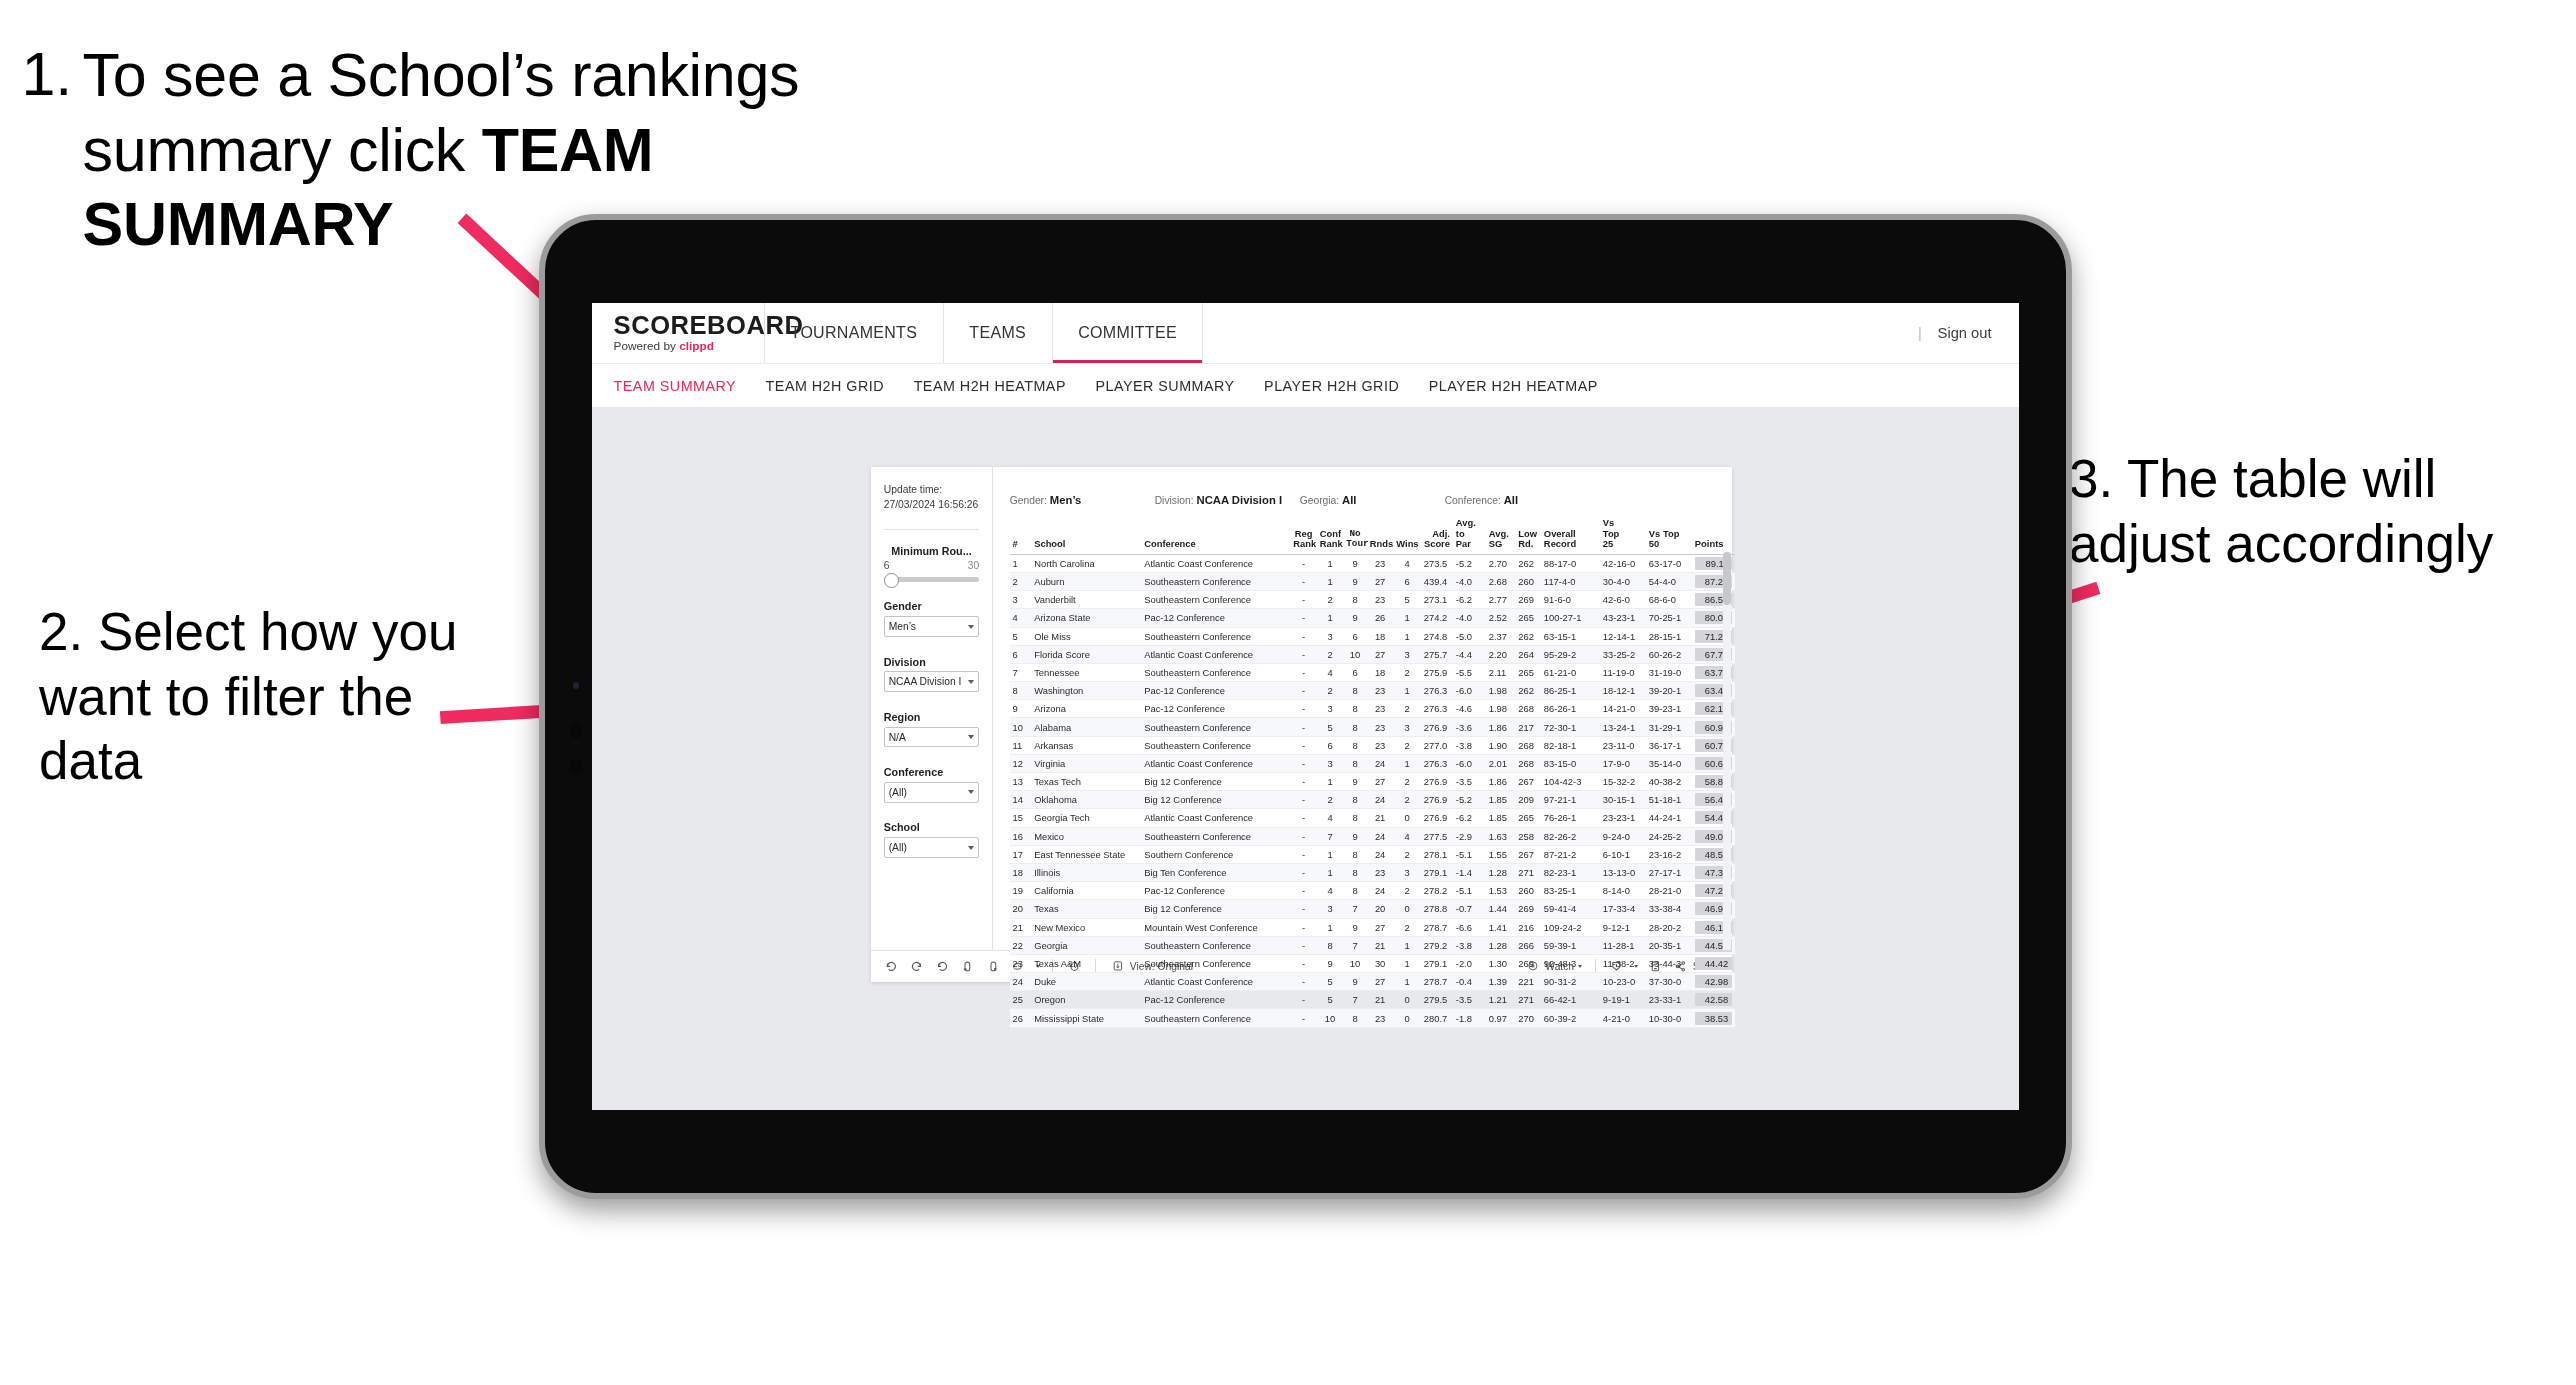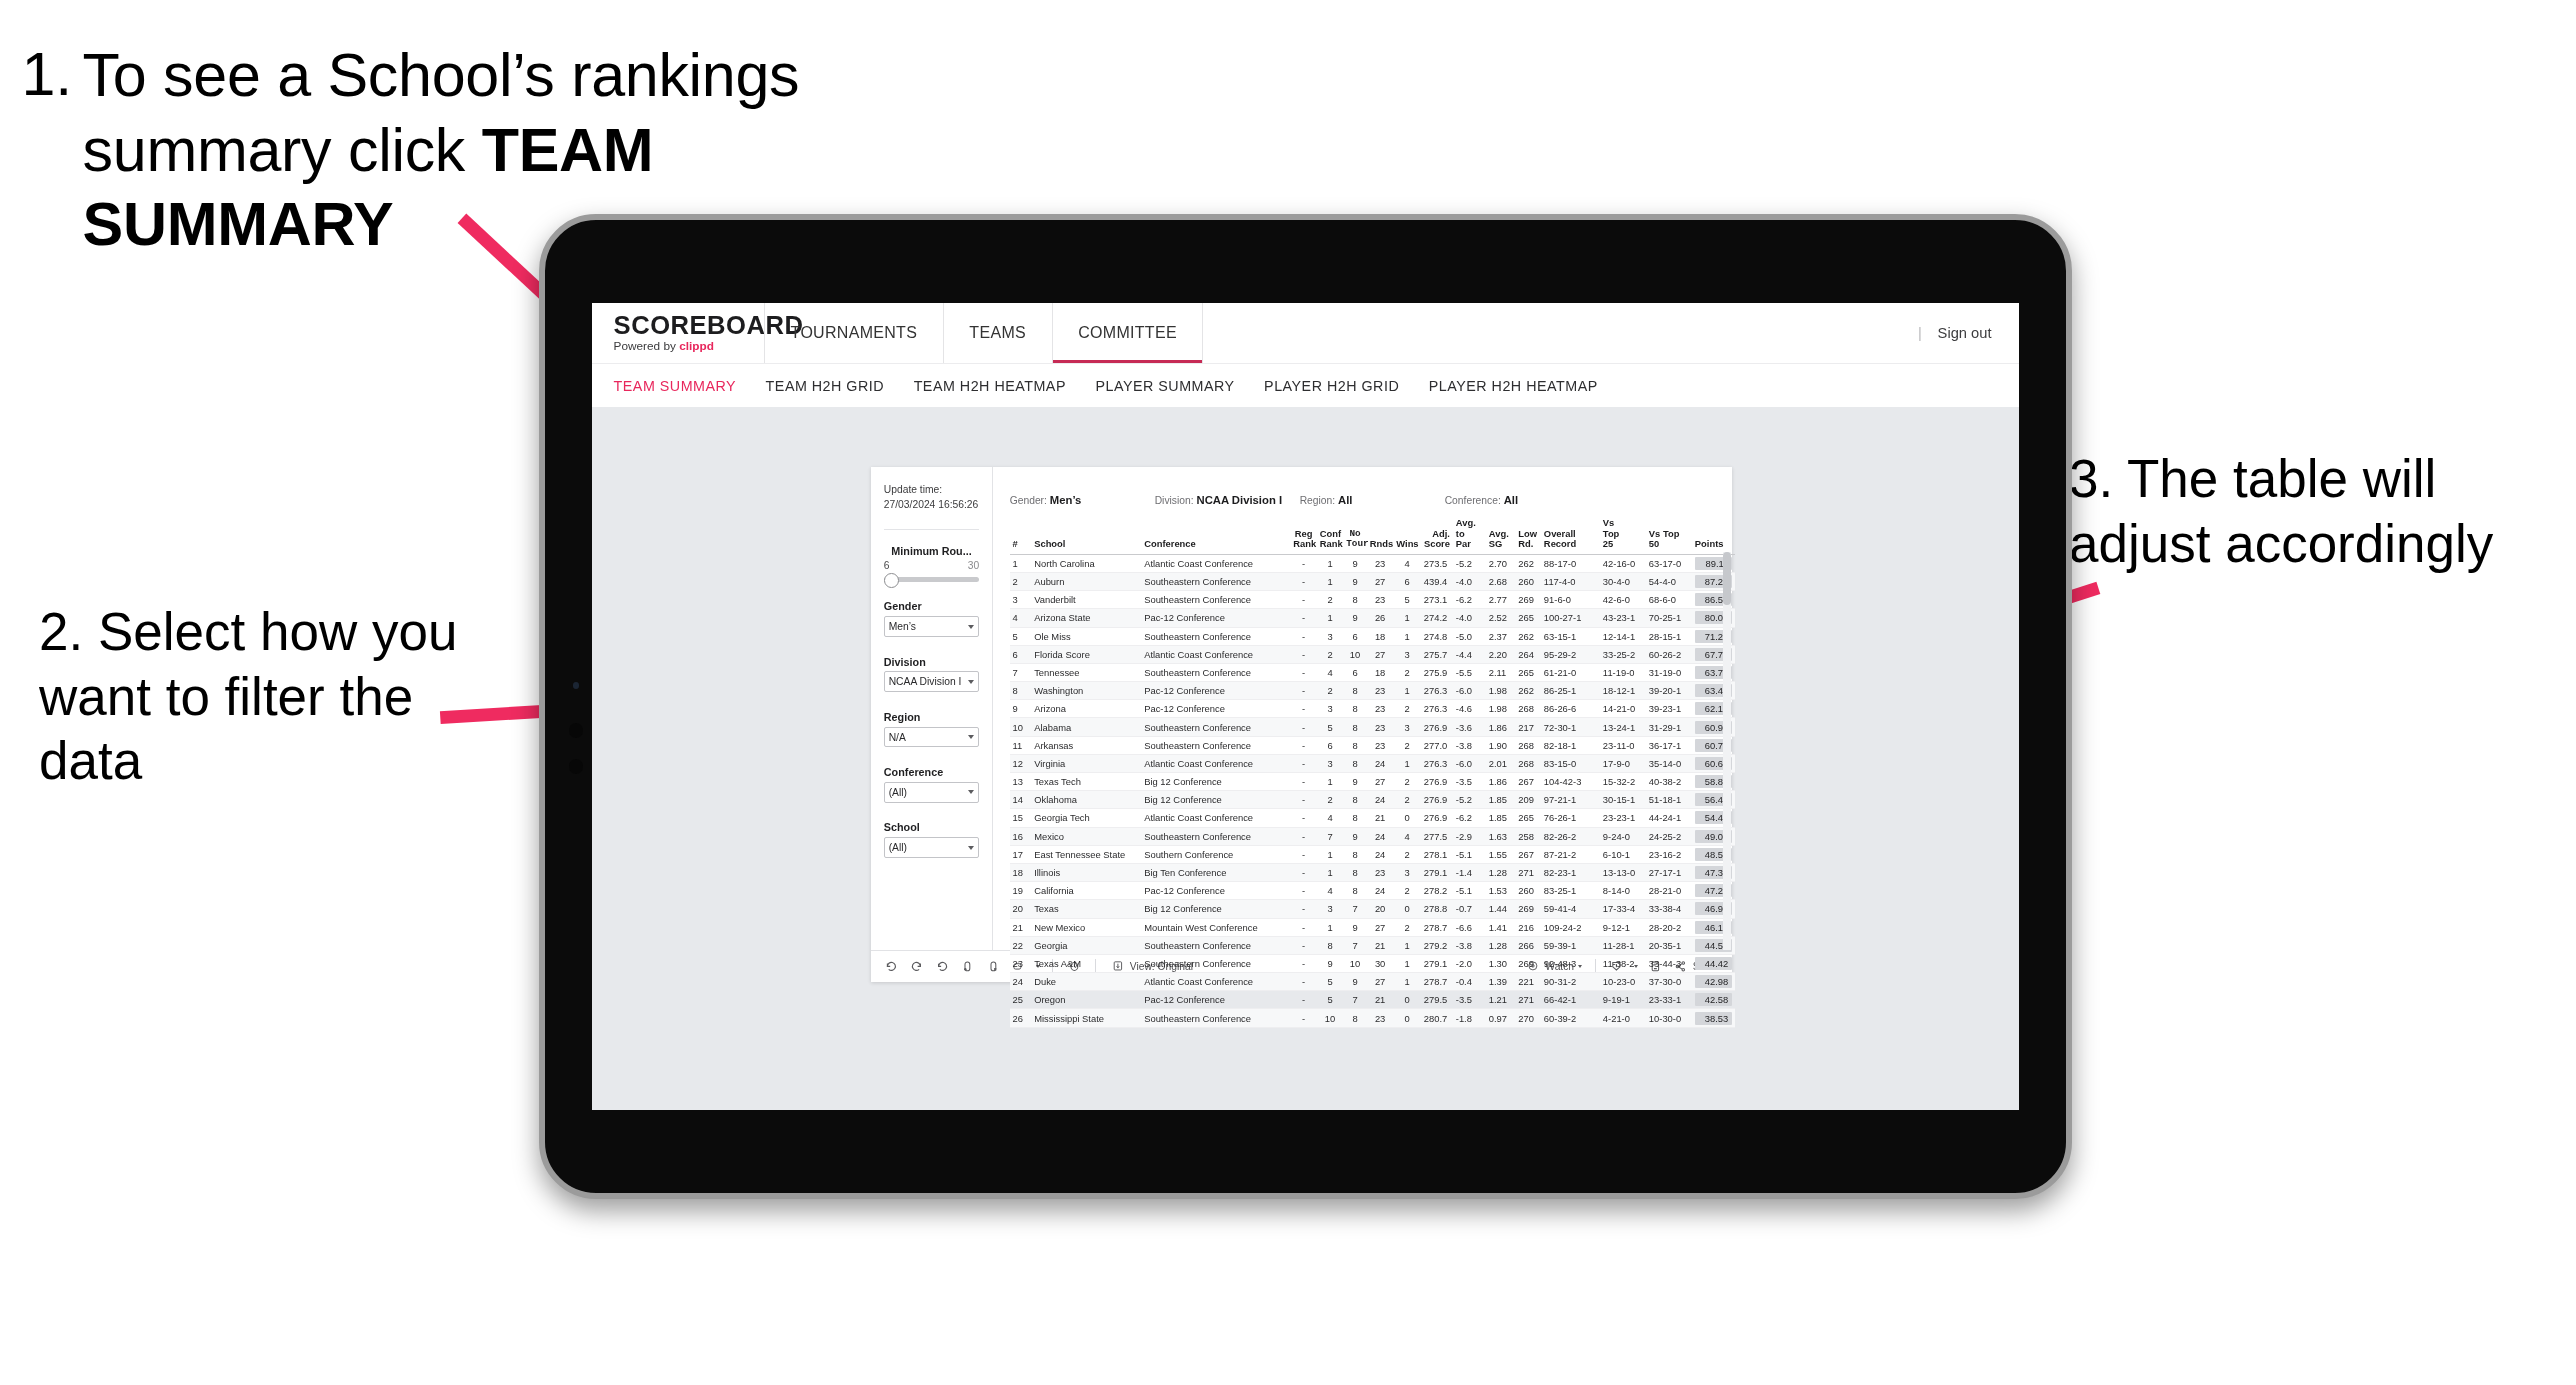--- a/index.html
+++ b/index.html
@@ -238,21 +238,21 @@
                 <span class="f-caret"></span>
               </div>
             </div>
           </div>
 
           <div id="viz">
 
             <div id="viz-meta">
               <div class="cell"><span>Gender:</span> <span class="v">Men’s</span></div>
               <div class="cell"><span>Division:</span> <span class="v">NCAA Division I</span></div>
-              <div class="cell"><span>Region:</span> <span class="v">All</span></div>
+              <div class="cell"><span>Georgia:</span> <span class="v">All</span></div>
               <div class="cell"><span>Conference:</span> <span class="v">All</span></div>
             </div>
 
             <table id="standings">
               <colgroup>
                 <col style="width:21.6px">
                   <col style="width:110px">
                   <col style="width:149px">
                 <col style="width:26.5px">
                   <col style="width:26.5px">
@@ -439,21 +439,21 @@
                     <td>Pac-12 Conference</td>
                     <td style="text-align: center;">-</td>
                     <td style="text-align: center;">3</td>
                     <td style="text-align: center;">8</td>
                     <td style="text-align: center;">23</td>
                     <td style="text-align: center;">2</td>
                     <td>276.3</td>
                     <td>-4.6</td>
                     <td>1.98</td>
                     <td>268</td>
-                    <td>86-26-6</td>
+                    <td>86-26-1</td>
                     <td>14-21-0</td>
                     <td>39-23-1</td>
                     <td style="text-align: right;"><span class="pts">62.19</span></td>
                   </tr>
                   <tr>
                     <td>10</td>
                     <td>Alabama</td>
                     <td>Southeastern Conference</td>
                     <td style="text-align: center;">-</td>
                     <td style="text-align: center;">5</td>

